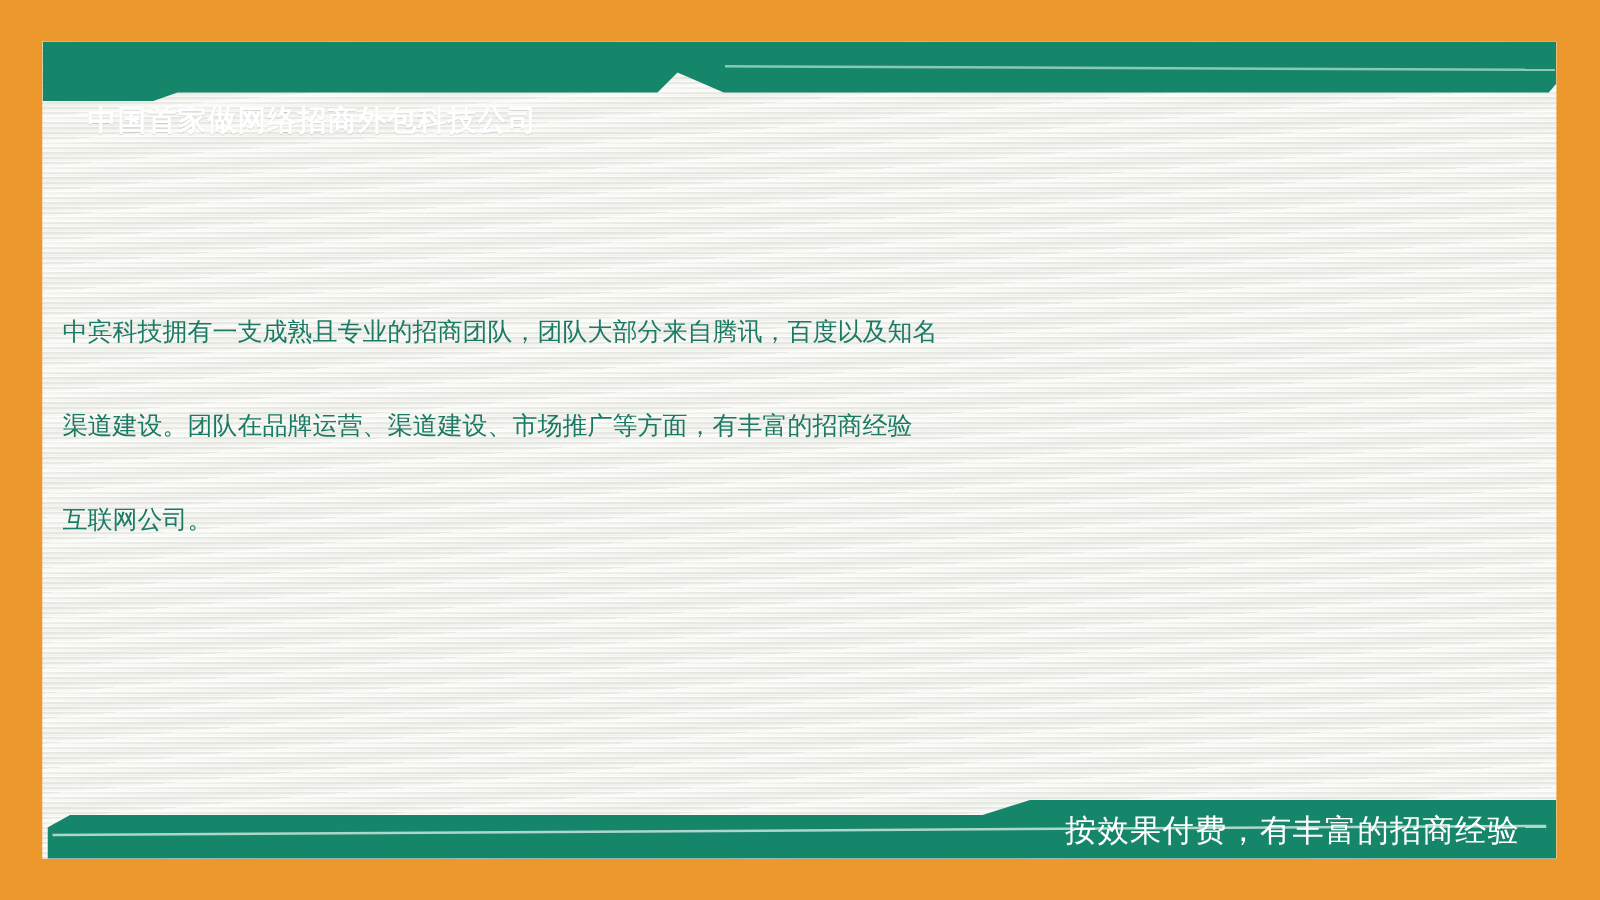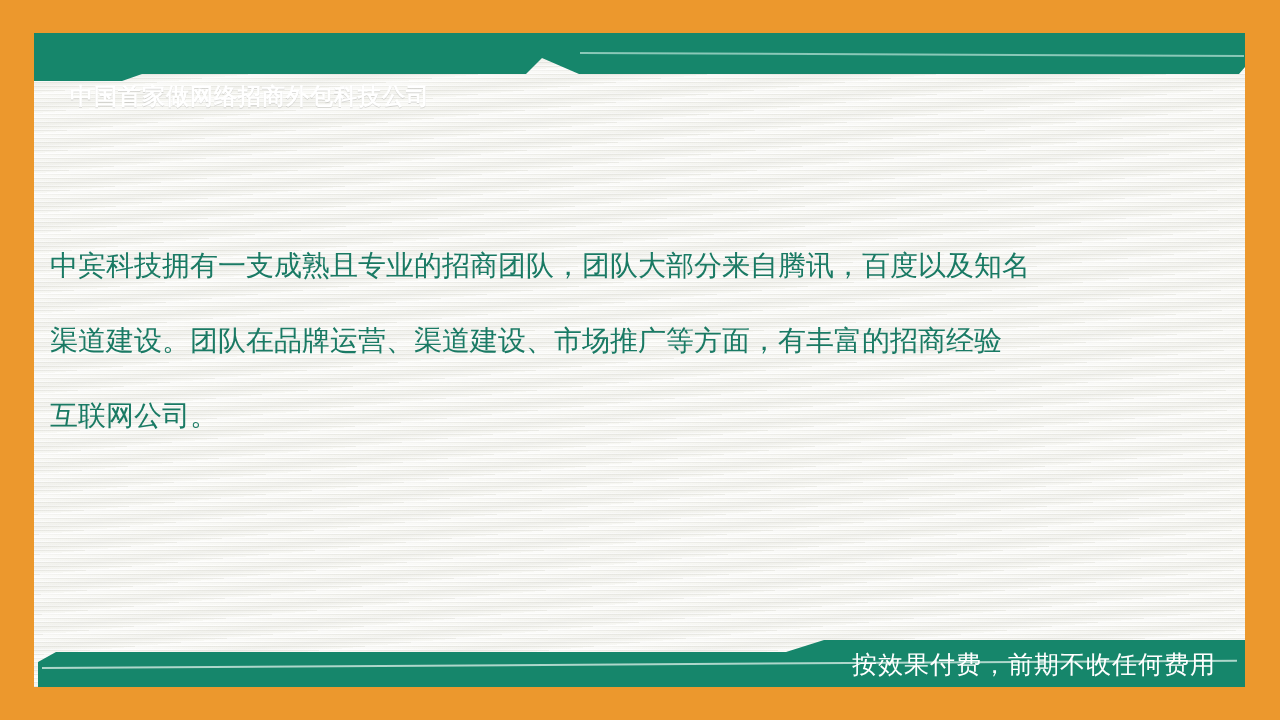--- a/index.html
+++ b/index.html
@@ -129,21 +129,21 @@
     white-space: nowrap;
   }
 
   
   #body-paragraph {
     position: absolute;
     left: 50px;
     top: 228px;
     width: 1140px;
     font-family: "DejaVu Serif", "Liberation Serif", serif;
-    font-size: 28px;
+    font-size: 20px;
     line-height: 75px;
     color: #1a7a64;
     letter-spacing: 0px;
     text-align: justify;
     text-justify: inter-character;
   }
   #body-paragraph .ln {
     display: block;
     white-space: nowrap;
   }
@@ -210,16 +210,16 @@
 
   <div id="body-paragraph">
     <span class="ln">中宾科技拥有一支成熟且专业的招商团队，团队大部分来自腾讯，百度以及知名</span>
     <span class="ln">渠道建设。团队在品牌运营、渠道建设、市场推广等方面，有丰富的招商经验</span>
     <span class="ln">互联网公司。</span>
   </div>
 
   <div id="footer-banner">
     <div class="ftr-shape-main"></div>
     <div class="ftr-thin-line"></div>
-    <div id="footer-text">按效果付费，前期不收任何费用</div>
+    <div id="footer-text">按效果付费，有丰富的招商经验</div>
   </div>
 
 </div>
 
 </body></html>

